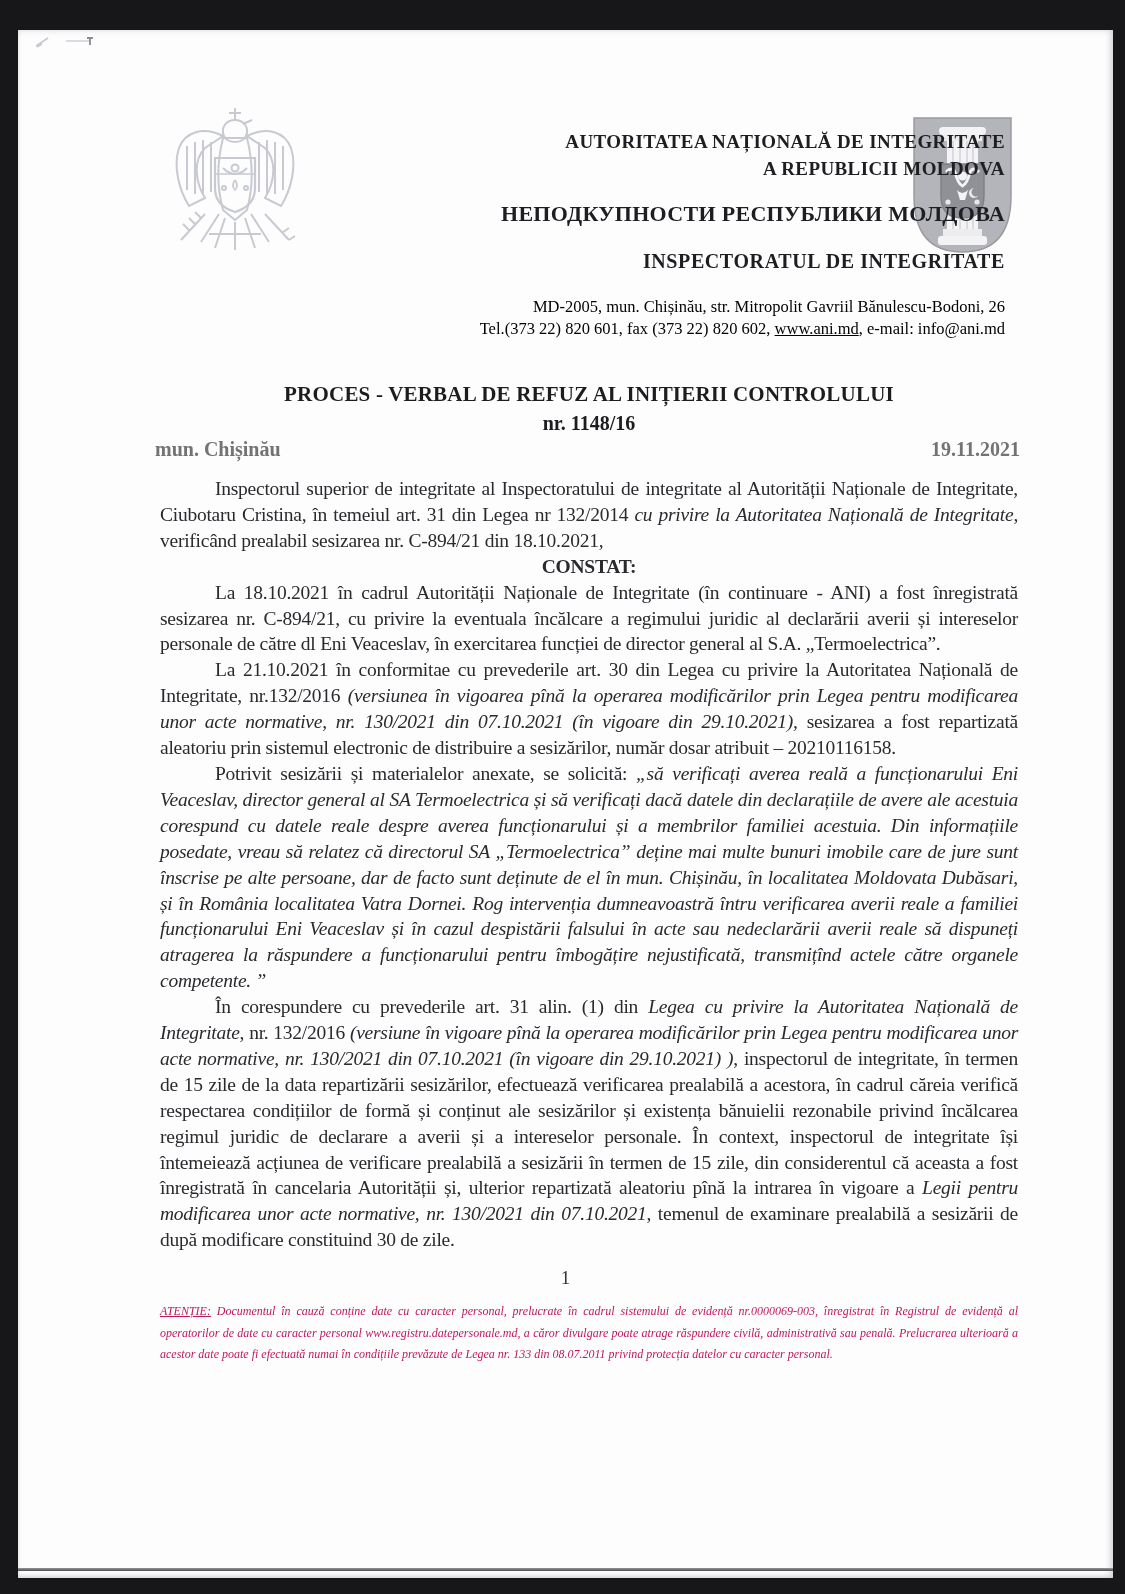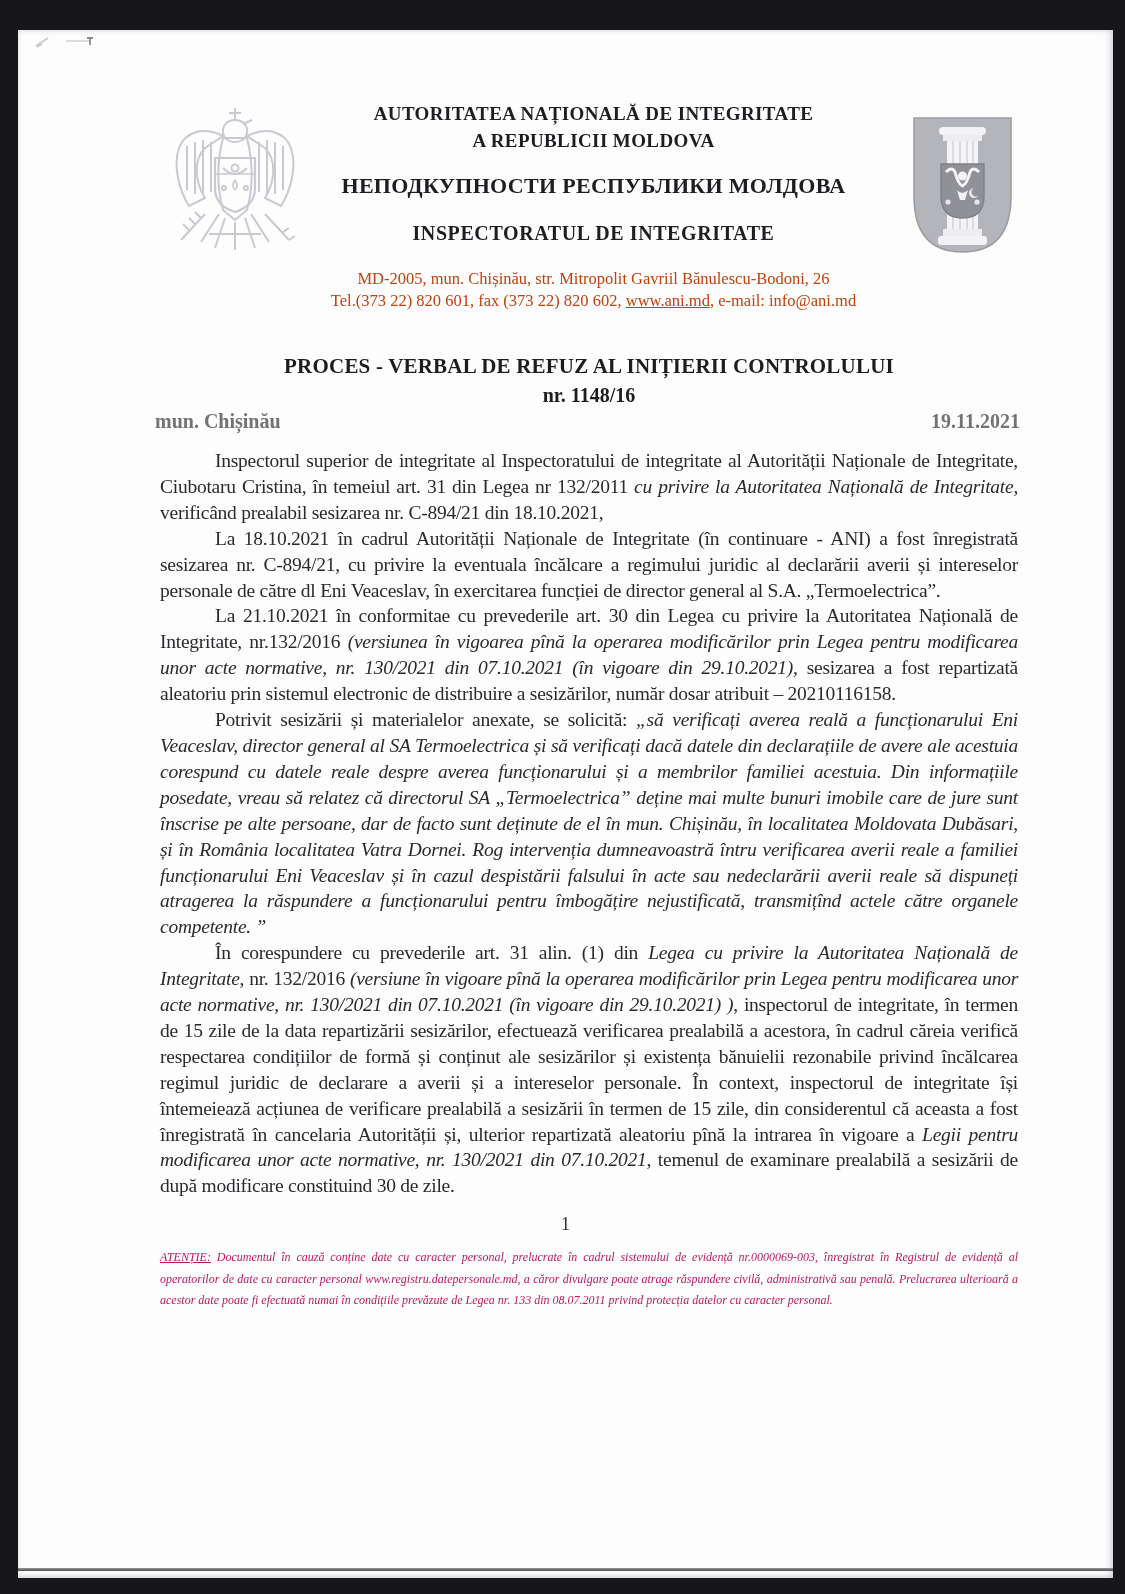--- a/index.html
+++ b/index.html
@@ -13,30 +13,30 @@
   .page{
     position:absolute;left:18px;top:30px;
     width:1095px;height:1548px;
     background:#fdfdfe;
     box-shadow:inset -3px 0 6px rgba(120,120,130,.25), inset 0 -2px 4px rgba(120,120,130,.18);
   }
   .flow{position:absolute;inset:0;}
   
   .header-center{
     margin:0 150px;
-    position:relative;left:28px;
-    padding-top:70px;
-    text-align:center;
+    position:relative;left:42px;
+    padding-top:98px;
+    text-align:right;
     color:#1e1e22;
   }
   .org-line{font-size:19px;font-weight:bold;line-height:27px;letter-spacing:.4px;}
   .ru-block{margin-top:17px;}
   .ru-line{font-size:22px;font-weight:bold;line-height:30px;letter-spacing:.3px;}
   .dept-line{margin-top:21px;font-size:20px;font-weight:bold;letter-spacing:.6px;}
-  .addr-block{margin-top:23px;font-size:16.5px;line-height:22px;color:#c2410c;}
+  .addr-block{margin-top:23px;font-size:16.5px;line-height:22px;color:#000000;}
   .website{text-decoration:underline;}
   
   .emblem-left{position:absolute;left:147px;top:72px;width:140px;height:160px;}
   .emblem-right{position:absolute;left:892px;top:84px;width:105px;height:142px;}
   .pencil{position:absolute;left:14px;top:0px;width:90px;height:22px;}
   
   .title-block{margin:42px 95px 0 142px;text-align:center;color:#1d1d20;}
   .title-1{font-size:21px;font-weight:bold;letter-spacing:.2px;}
   .title-2{font-size:20px;font-weight:bold;margin-top:5px;}
   .dateline{
@@ -149,21 +149,22 @@
     <div class="title-block">
       <div class="title-1">PROCES - VERBAL DE REFUZ AL INIȚIERII CONTROLULUI</div>
       <div class="title-2">nr. 1148/16</div>
     </div>
     <div class="dateline">
       <span>mun. Chișinău</span>
       <span>19.11.2021</span>
     </div>
 
     <div class="doc-body">
-        <p class="para"><span>Inspectorul superior de integritate al Inspectoratului de integritate al Autorității Naționale de Integritate, Ciubotaru Cristina, în temeiul art. 31 din Legea nr 132/2011 </span><span class="it">cu privire la Autoritatea Națională de Integritate</span><span>, verificând prealabil sesizarea nr. C-894/21 din 18.10.2021,</span></p>
+        <p class="para"><span>Inspectorul superior de integritate al Inspectoratului de integritate al Autorității Naționale de Integritate, Ciubotaru Cristina, în temeiul art. 31 din Legea nr 132/2014 </span><span class="it">cu privire la Autoritatea Națională de Integritate</span><span>, verificând prealabil sesizarea nr. C-894/21 din 18.10.2021,</span></p>
+        <p class="para para-center"><span>CONSTAT:</span></p>
         <p class="para"><span>La 18.10.2021 în cadrul Autorității Naționale de Integritate (în continuare - ANI) a fost înregistrată sesizarea nr. C-894/21, cu privire la eventuala încălcare a regimului juridic al declarării averii și intereselor personale de către dl Eni Veaceslav, în exercitarea funcției de director general al S.A. „Termoelectrica”.</span></p>
         <p class="para"><span>La 21.10.2021 în conformitae cu prevederile art. 30 din Legea cu privire la Autoritatea Națională de Integritate, nr.132/2016 </span><span class="it">(versiunea în vigoarea pînă la operarea modificărilor prin Legea pentru modificarea unor acte normative, nr. 130/2021 din 07.10.2021 (în vigoare din 29.10.2021),</span><span> sesizarea a fost repartizată aleatoriu prin sistemul electronic de distribuire a sesizărilor, număr dosar atribuit – 20210116158.</span></p>
         <p class="para"><span>Potrivit sesizării și materialelor anexate, se solicită: </span><span class="it">„să verificați averea reală a funcționarului Eni Veaceslav, director general al SA Termoelectrica și să verificați dacă datele din declarațiile de avere ale acestuia corespund cu datele reale despre averea funcționarului și a membrilor familiei acestuia. Din informațiile posedate, vreau să relatez că directorul SA „Termoelectrica” deține mai multe bunuri imobile care de jure sunt înscrise pe alte persoane, dar de facto sunt deținute de el în mun. Chișinău, în localitatea Moldovata Dubăsari, și în România localitatea Vatra Dornei. Rog intervenția dumneavoastră întru verificarea averii reale a familiei funcționarului Eni Veaceslav și în cazul despistării falsului în acte sau nedeclarării averii reale să dispuneți atragerea la răspundere a funcționarului pentru îmbogățire nejustificată, transmițînd actele către organele competente. ”</span></p>
         <p class="para"><span>În corespundere cu prevederile art. 31 alin. (1) din </span><span class="it">Legea cu privire la Autoritatea Națională de Integritate</span><span>, nr. 132/2016 </span><span class="it">(versiune în vigoare pînă la operarea modificărilor prin Legea pentru modificarea unor acte normative, nr. 130/2021 din 07.10.2021 (în vigoare din 29.10.2021) )</span><span>, inspectorul de integritate, în termen de 15 zile de la data repartizării sesizărilor, efectuează verificarea prealabilă a acestora, în cadrul căreia verifică respectarea condițiilor de formă și conținut ale sesizărilor și existența bănuielii rezonabile privind încălcarea regimul juridic de declarare a averii și a intereselor personale. În context, inspectorul de integritate își întemeiează acțiunea de verificare prealabilă a sesizării în termen de 15 zile, din considerentul că aceasta a fost înregistrată în cancelaria Autorității și, ulterior repartizată aleatoriu pînă la intrarea în vigoare a </span><span class="it">Legii pentru modificarea unor acte normative, nr. 130/2021 din 07.10.2021</span><span>, temenul de examinare prealabilă a sesizării de după modificare constituind 30 de zile.</span></p>
       </div>
 
     <div class="page-number">1</div>
 
     <div class="footnote"><span class="footnote-label">ATENȚIE:</span><span> Documentul în cauză conține date cu caracter personal, prelucrate în cadrul sistemului de evidență nr.0000069-003, înregistrat în Registrul de evidență al operatorilor de date cu caracter personal www.registru.datepersonale.md, a căror divulgare poate atrage răspundere civilă, administrativă sau penală. Prelucrarea ulterioară a acestor date poate fi efectuată numai în condițiile prevăzute de Legea nr. 133 din 08.07.2011 privind protecția datelor cu caracter personal.</span></div>
   </div>

